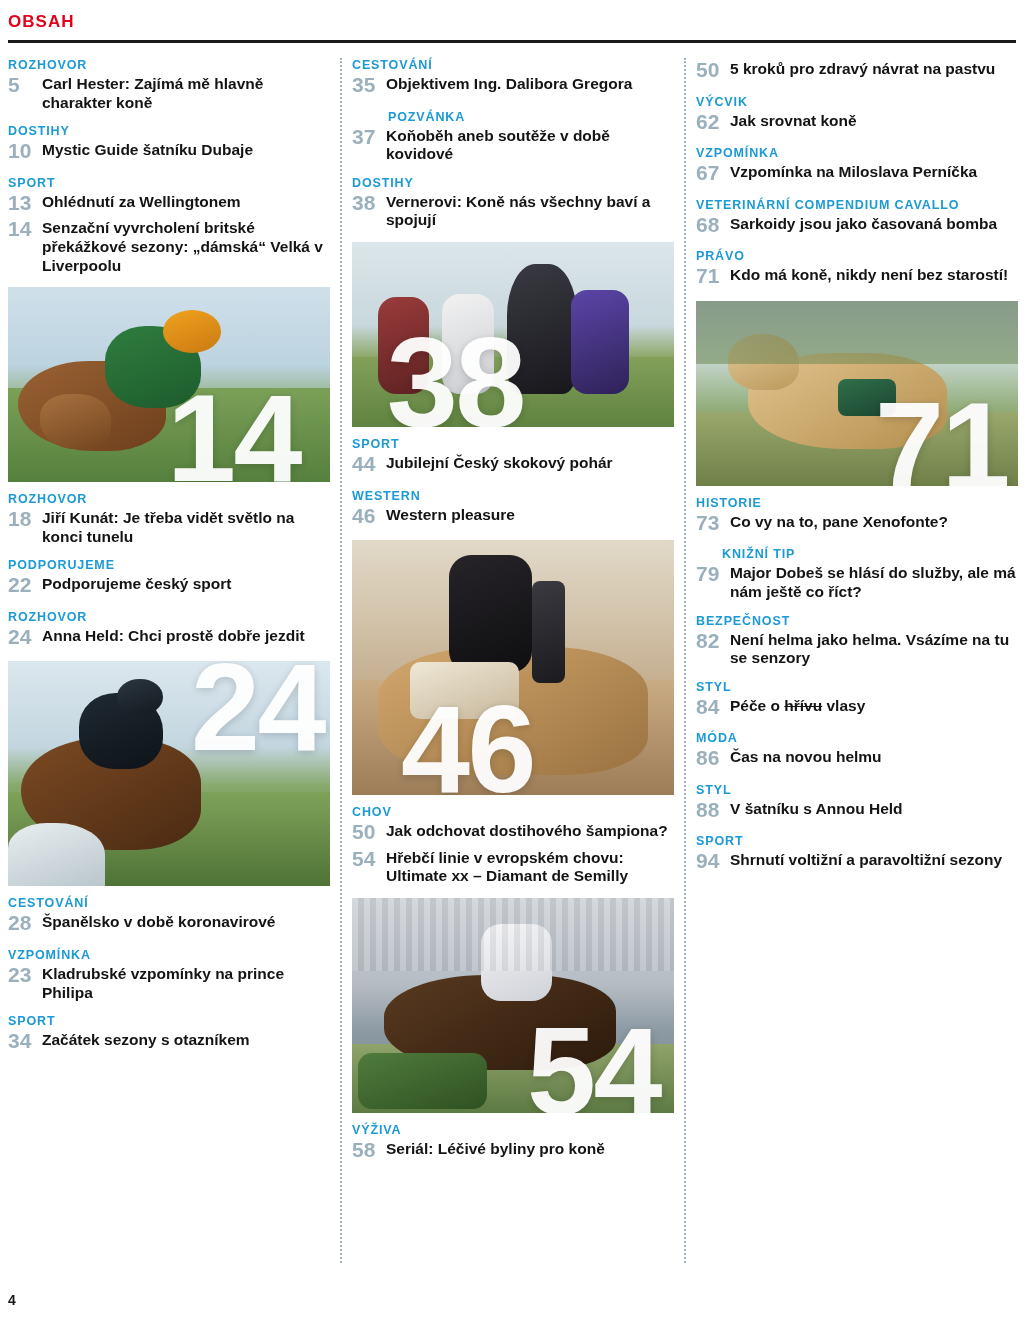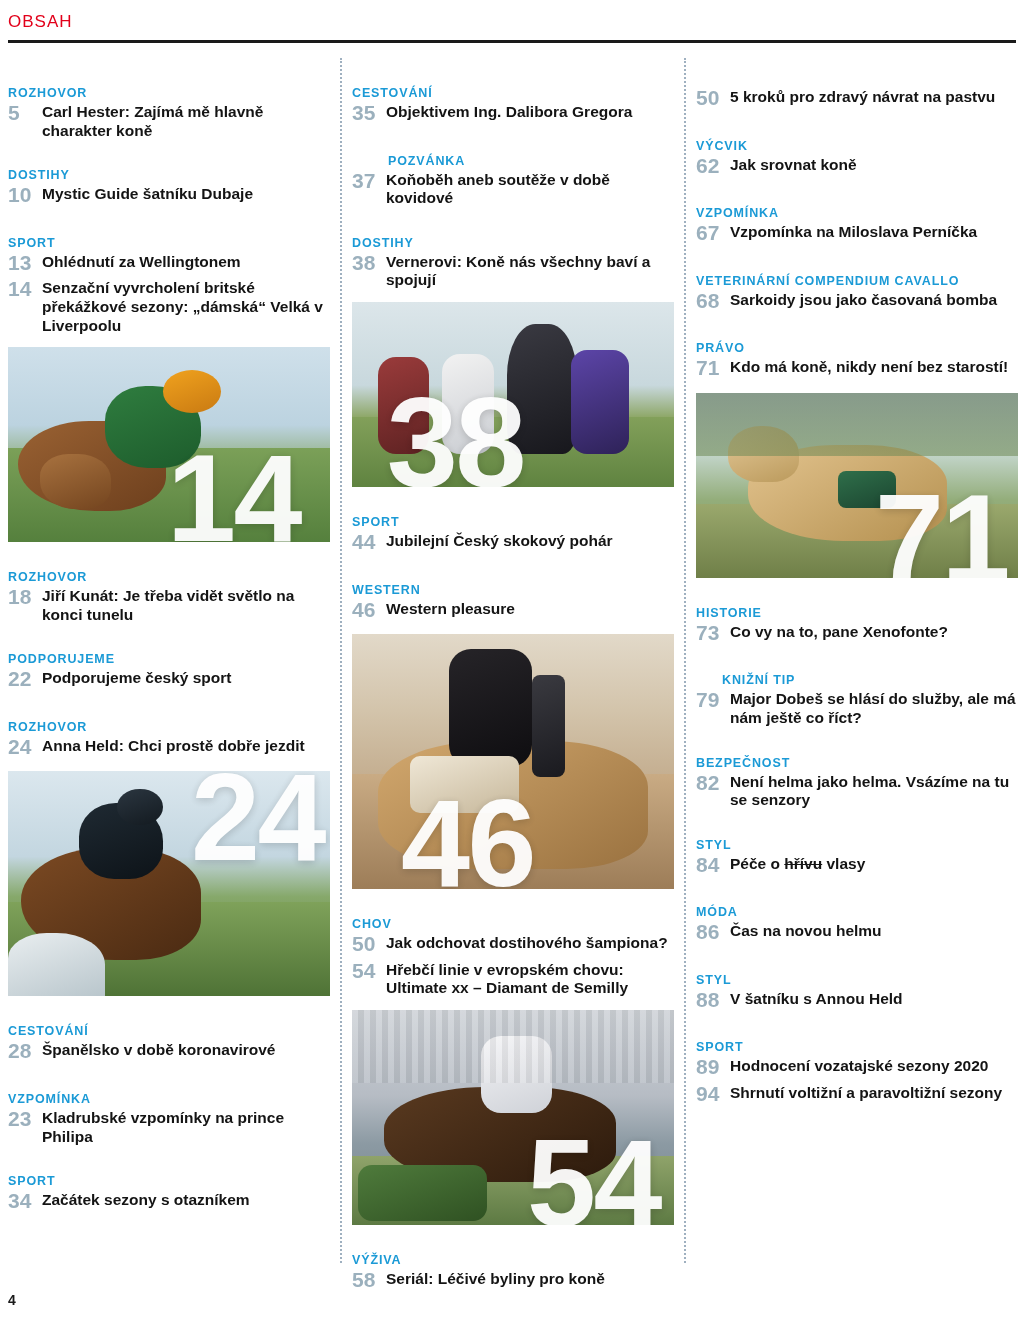--- a/index.html
+++ b/index.html
@@ -18,21 +18,21 @@
 
   
   #header {
     position: absolute;
     left: 0; top: 0;
     width: 1024px;
     padding: 12px 0 8px 8px;
   }
   #header .obsah {
     font-size: 17px;
-    font-weight: normal;
+    font-weight: bold;
     letter-spacing: 0.06em;
     color: #e2001a;
   }
   #header .rule {
     position: absolute;
     left: 8px; top: 40px;
     width: 1008px;
     height: 3px;
     background: #1a1a1a;
   }
@@ -84,21 +84,21 @@
   .ttl {
     flex: 1 1 auto;
     font-size: 15.5px;
     font-weight: bold;
     line-height: 1.2;
     color: #141414;
     padding-top: 2px;
   }
   .ttl .strike { text-decoration: line-through; }
 
-  .grp { margin-bottom: 12px; margin-top: 28px; }
+  .grp { margin-bottom: 12px; }
 
   
   .photo {
     position: relative;
     width: 100%;
     overflow: hidden;
     margin: 6px 0 10px 0;
     background: #b8c6d0;
   }
   .photo .bignum {
@@ -450,23 +450,19 @@
     <div class="grp">
       <div class="sect" style="color: rgb(27, 154, 214);">STYL</div>
       <div class="entry">
         <div class="pg">88</div>
         <div class="ttl">V šatníku s Annou Held</div>
       </div>
     </div>
     <div class="grp">
       <div class="sect" style="color: rgb(27, 154, 214);">SPORT</div>
       <div class="entry">
-        <div class="pg">89</div>
-        <div class="ttl">Hodnocení vozatajské sezony 2020</div>
-      </div>
-      <div class="entry">
         <div class="pg">94</div>
         <div class="ttl">Shrnutí voltižní a paravoltižní sezony</div>
       </div>
     </div>
   </div>
 
 <div id="footer">4</div>
 
 </body></html>

